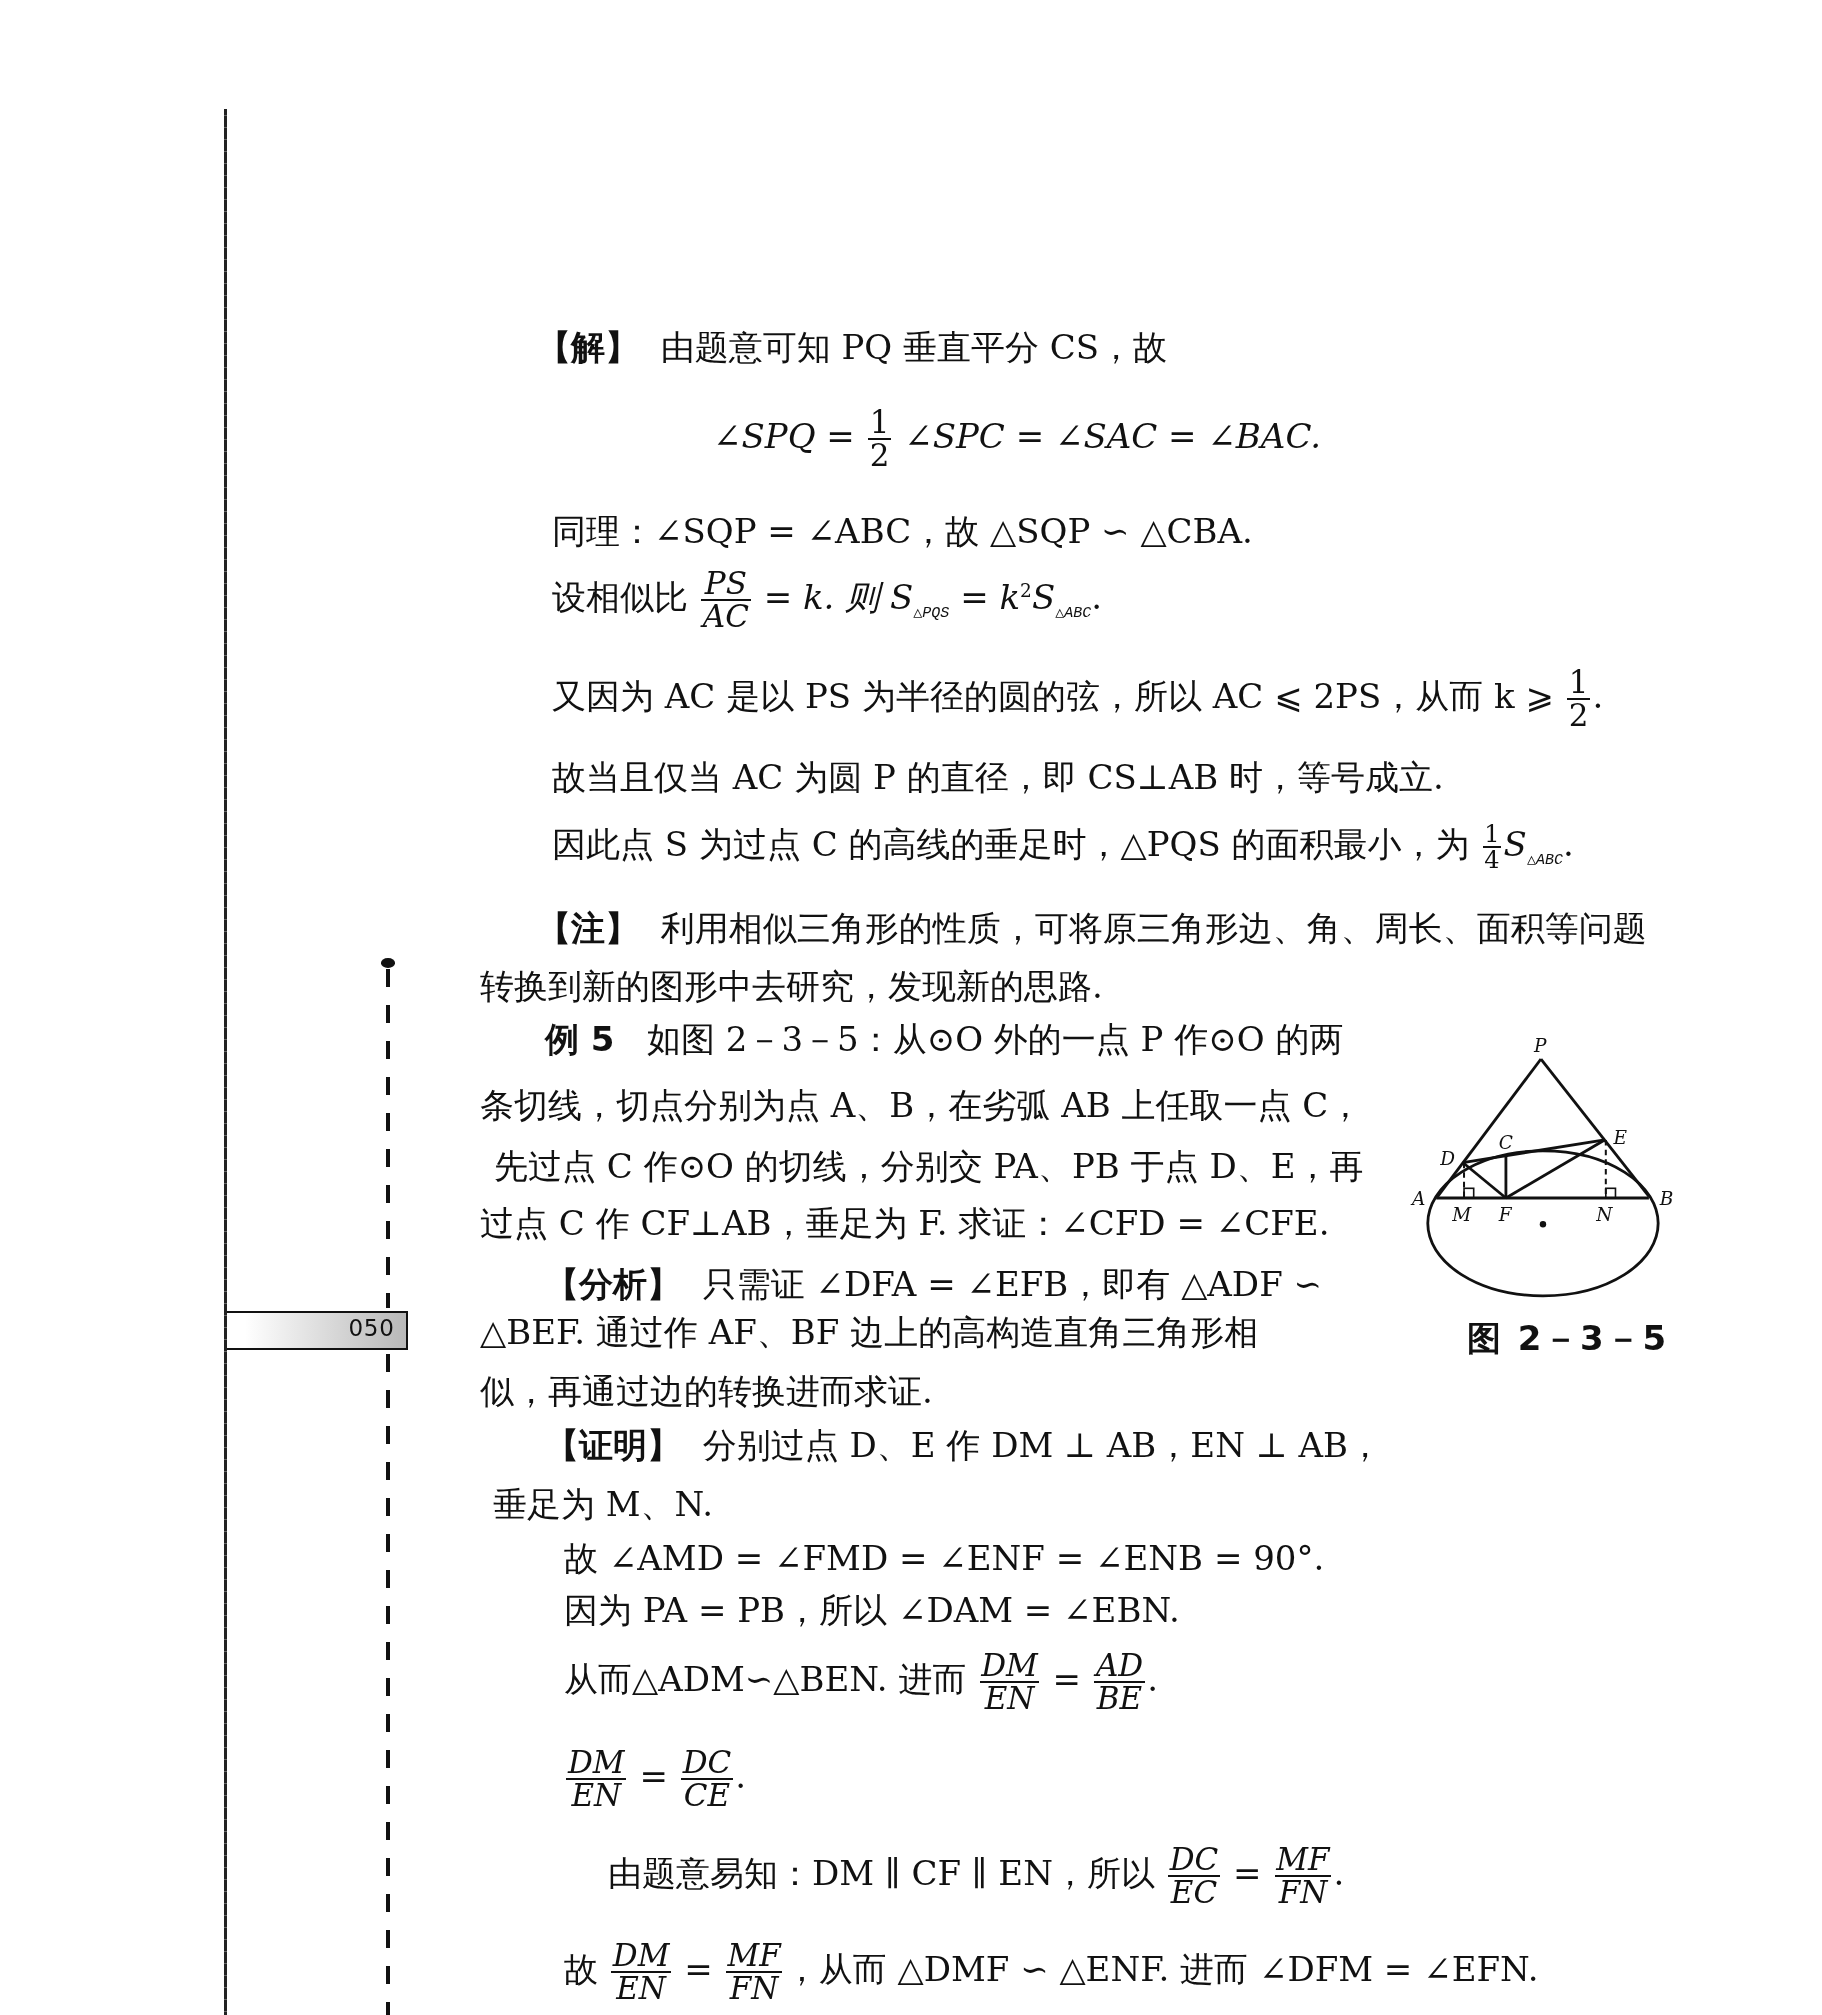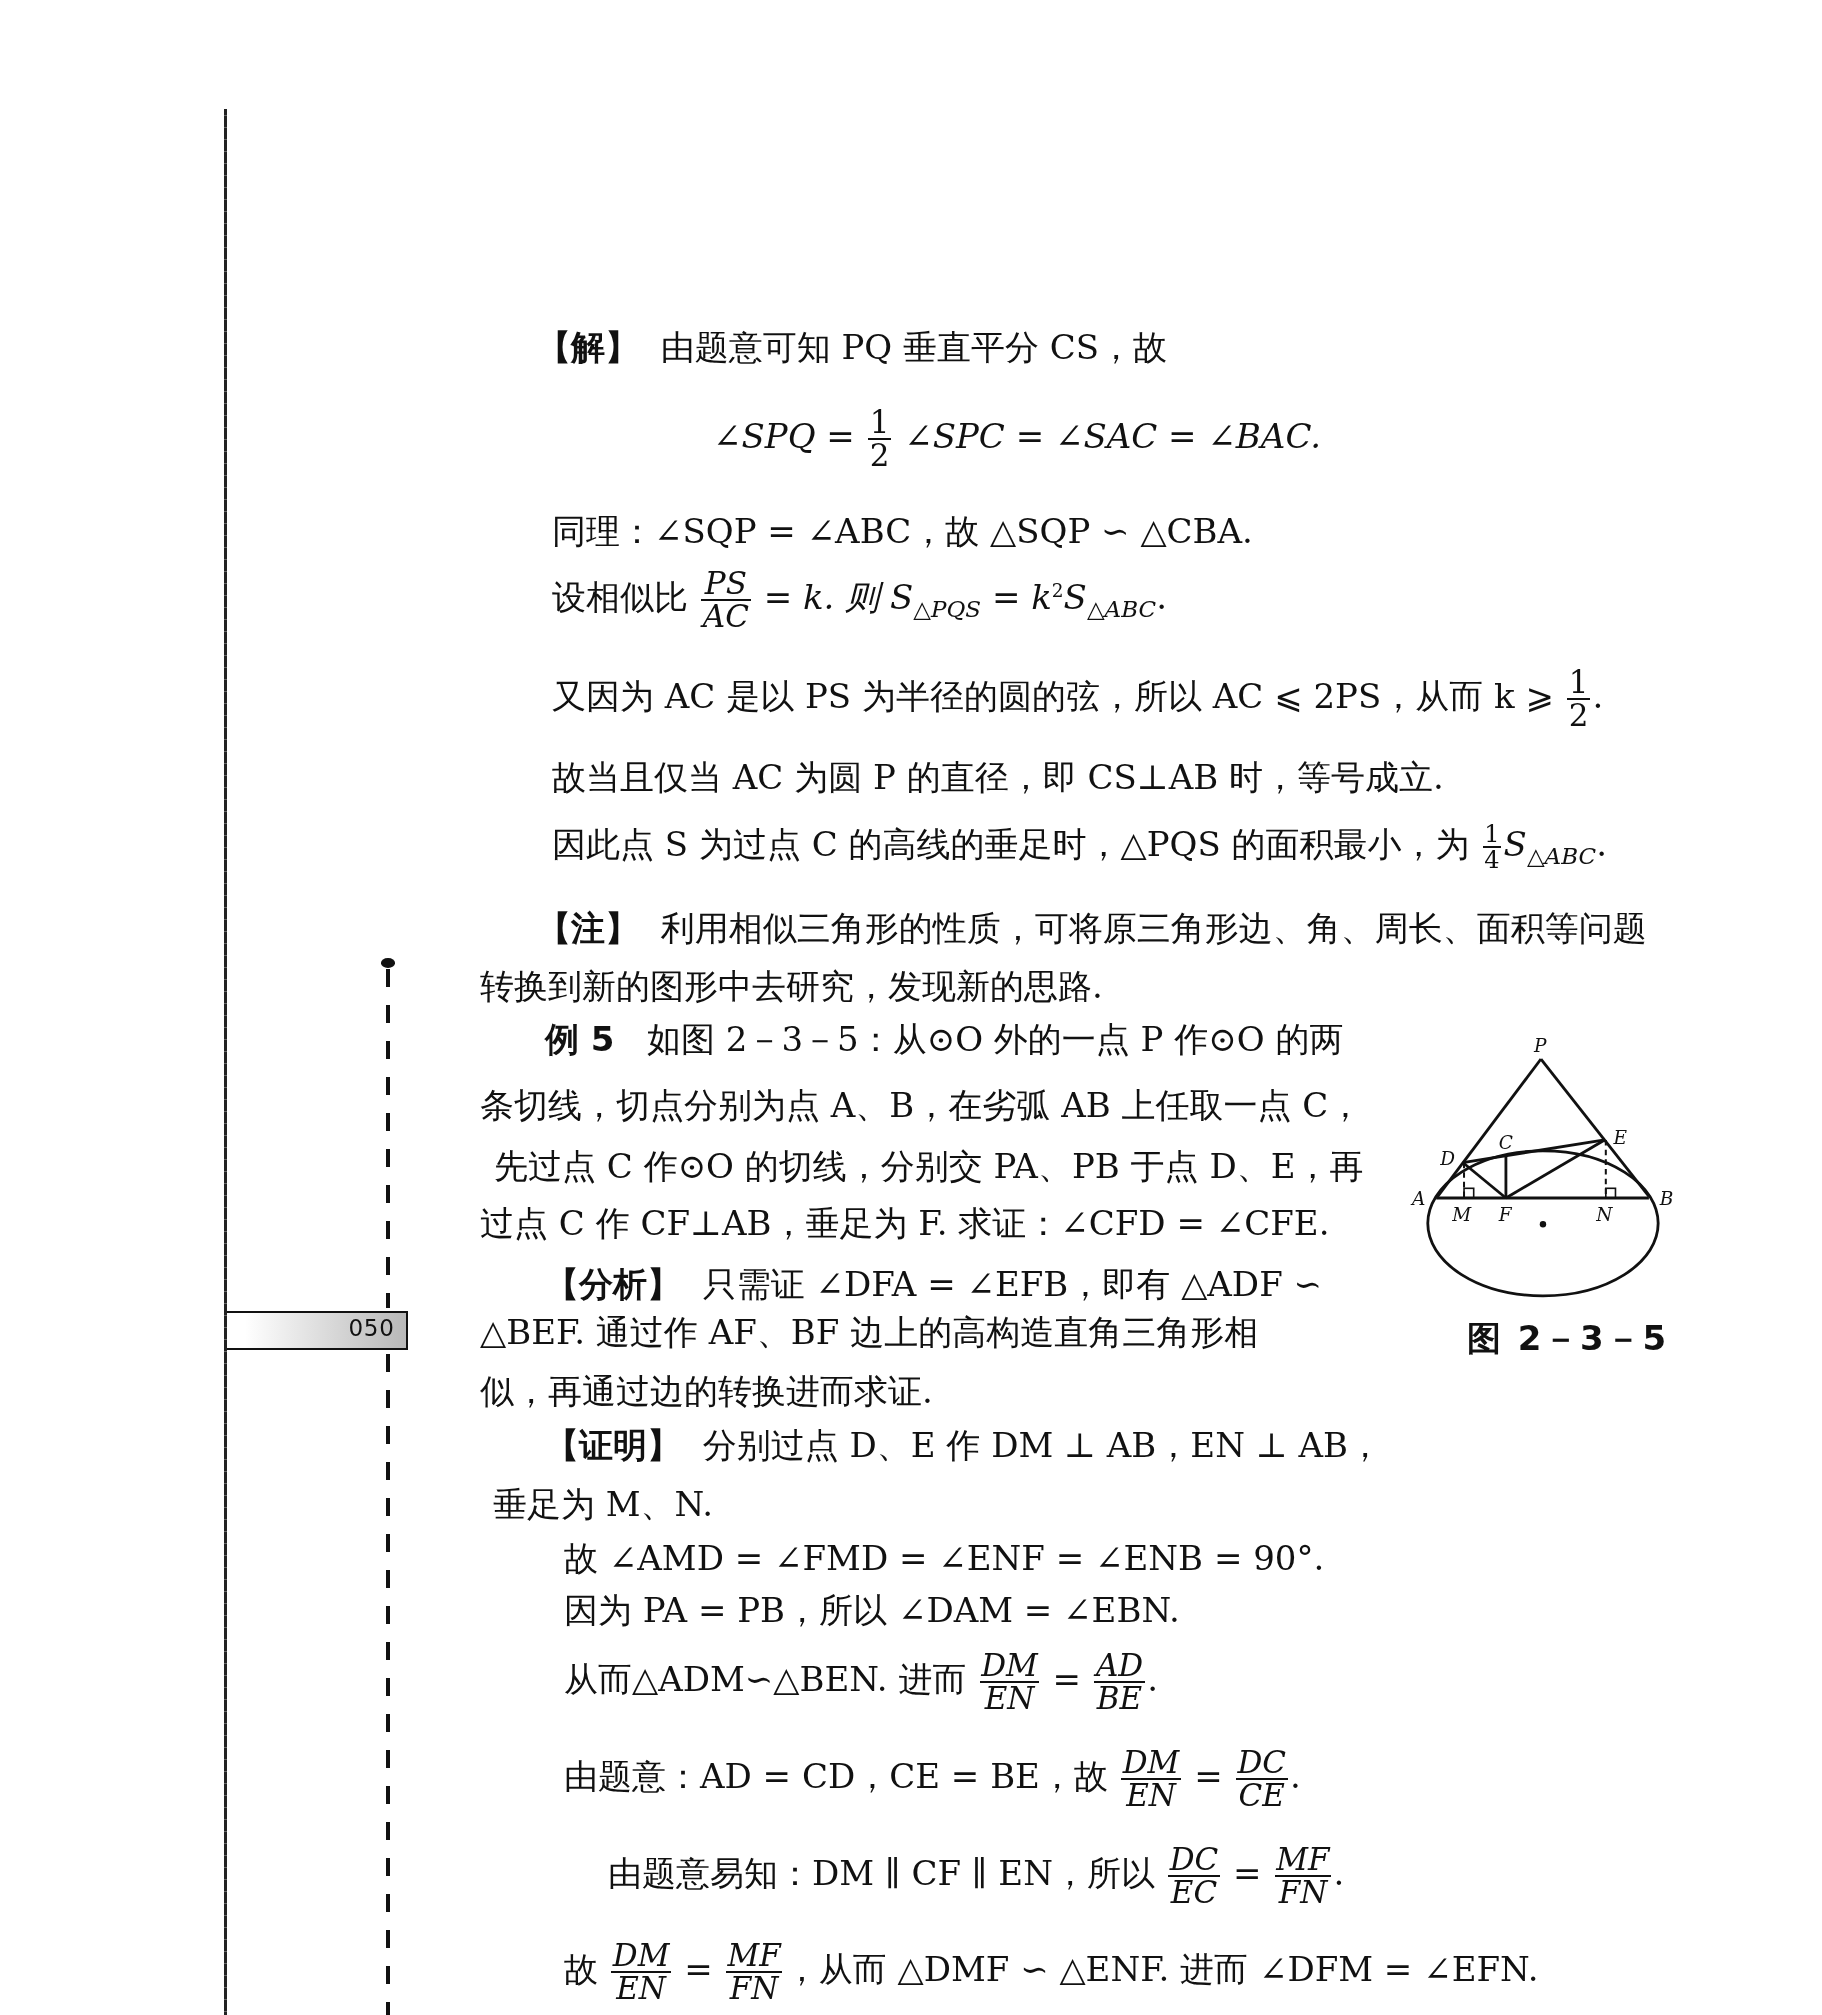--- a/index.html
+++ b/index.html
@@ -15,21 +15,21 @@
          background:linear-gradient(to right,#fff 10%,#cfcfcf 70%,#b8b8b8 100%); }
   .tab span { position:absolute; right:11.3px; top:2.4px; font-family:"DejaVu Sans","Liberation Sans",sans-serif;
               font-size:23px; color:#111; letter-spacing:0.8px; }
   .line { position:absolute; font-size:34px; line-height:1; white-space:nowrap; }
   .bold { font-family:"DejaVu Sans","Liberation Sans",sans-serif; font-weight:bold; }
   i.m, .m { font-style:italic; }
   .frac { display:inline-block; vertical-align:middle; text-align:center; margin:0 2.4px; font-size:31px; line-height:1; }
   .frac .num { display:block; padding:0 1.6px; border-bottom:2px solid #111; font-style:italic; }
   .frac .den { display:block; padding:0 1.6px; font-style:italic; }
   .frac.plain .num, .frac.plain .den { font-style:normal; }
-  sub { font-size:23px; font-style:italic; }
+  sub { font-size:15px; font-style:italic;font-family:Liberation Mono, monospace; }
   sup { font-size:18.5px; }
   .figure { position:absolute; left:1402px; top:1032px; width:290px; height:314px; }
   .figure svg { position:absolute; left:0; top:0; }
   .caption { position:absolute; left:1467px; top:1316px; font-family:"DejaVu Sans","Liberation Sans",sans-serif;
              font-weight:bold; font-size:34px; letter-spacing:2.4px; }
 </style>
 </head>
 <body>
 
 <div class="gutter"></div>
@@ -146,21 +146,20 @@
 <div class="line" style="left:564px;top:1593px;">因为 PA = PB，所以 ∠DAM = ∠EBN.</div>
 
 <div class="line" style="left:564px;top:1650px;">
   <span>从而△ADM∽△BEN. 进而</span>
   <span class="frac"><span class="num">DM</span><span class="den">EN</span></span>
   <span>=</span>
   <span class="frac"><span class="num">AD</span><span class="den">BE</span></span><span>.</span>
 </div>
 
 <div class="line" style="left:564px;top:1747px;">
-  <span>由题意：AD = CD，CE = BE，故</span>
   <span class="frac"><span class="num">DM</span><span class="den">EN</span></span>
   <span>=</span>
   <span class="frac"><span class="num">DC</span><span class="den">CE</span></span><span>.</span>
 </div>
 
 <div class="line" style="left:584px;top:1844px;margin-left:24px;">
   <span>由题意易知：DM ∥ CF ∥ EN，所以</span>
   <span class="frac"><span class="num">DC</span><span class="den">EC</span></span>
   <span>=</span>
   <span class="frac"><span class="num">MF</span><span class="den">FN</span></span><span>.</span>

